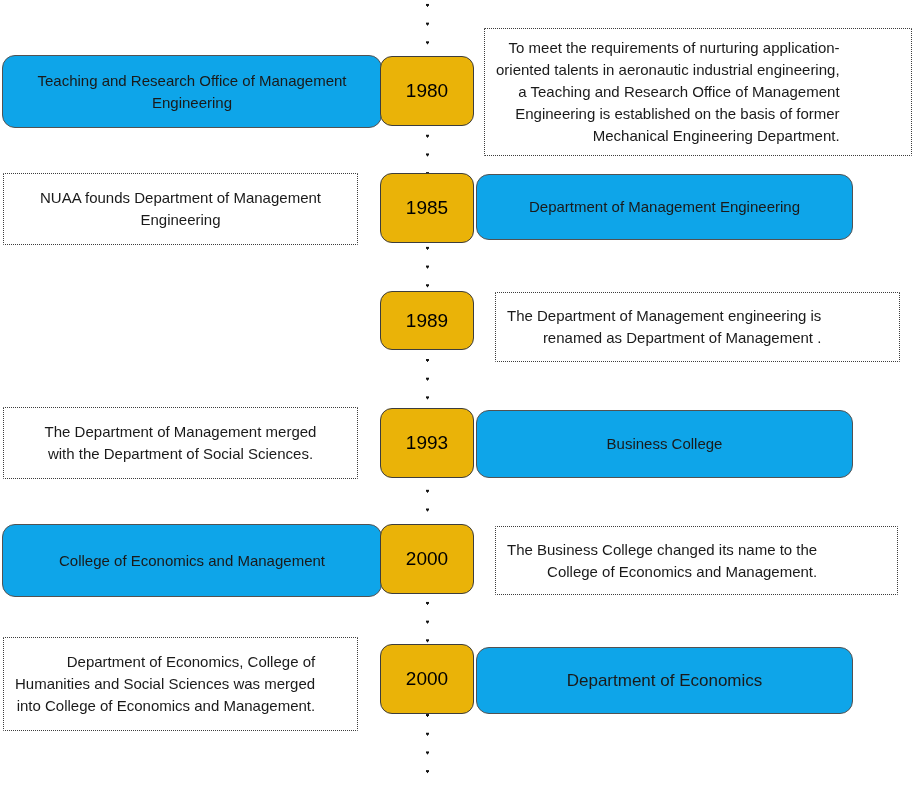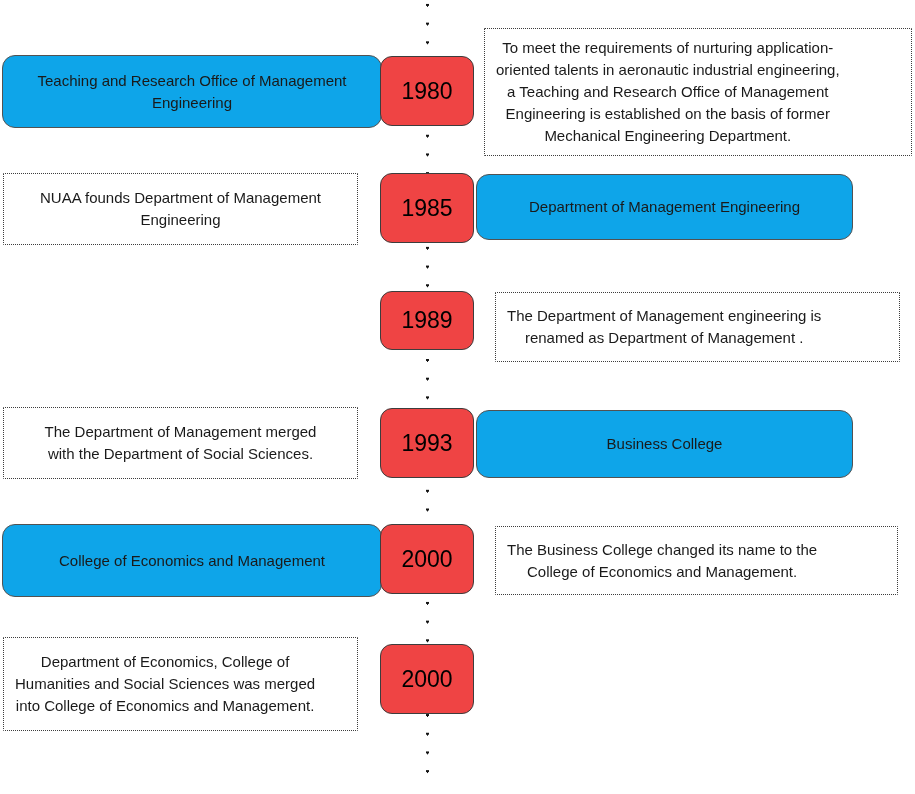--- a/index.html
+++ b/index.html
@@ -48,37 +48,37 @@
     text-align: center;
   }
   .dotted {
     background: #ffffff;
     border: 1px dotted #3d3d3d;
     border-radius: 1px;
     text-align: center;
   }
   .align-left {
     justify-content: flex-start;
-    text-align: center;
+    text-align: right;
     padding-left: 11px;
     padding-right: 8px;
   }
 
   .yearbox {
     position: absolute;
     left: 380px;
     width: 94px;
     box-sizing: border-box;
-    background: #ef4444;
+    background: #eab308;
     border: 1.3px solid #3d3d3d;
     border-radius: 12px;
     display: flex;
     align-items: center;
     justify-content: center;
-    font-size: 23px;
+    font-size: 19px;
     color: #000000;
     z-index: 3;
   }
 
   
   .lb1 { left: 2px;  top: 55px;  width: 380px; height: 73px; }
   .yb1 { top: 56px;  height: 70px; }
   .rb1 { left: 484px; top: 28px; width: 428px; height: 128px; }
 
   
@@ -138,14 +138,15 @@
 
   <div class="box solid lb5">College of Economics and Management</div>
   <div class="yearbox yb5">2000</div>
   <div class="box dotted align-left rb5">The Business College changed its name to the
 College of Economics and Management.</div>
 
   <div class="box dotted align-left lb6">Department of Economics, College of
 Humanities and Social Sciences was merged
 into College of Economics and Management.</div>
   <div class="yearbox yb6">2000</div>
+  <div class="box solid rb6">Department of Economics</div>
 
 </div>
 
 </body></html>

